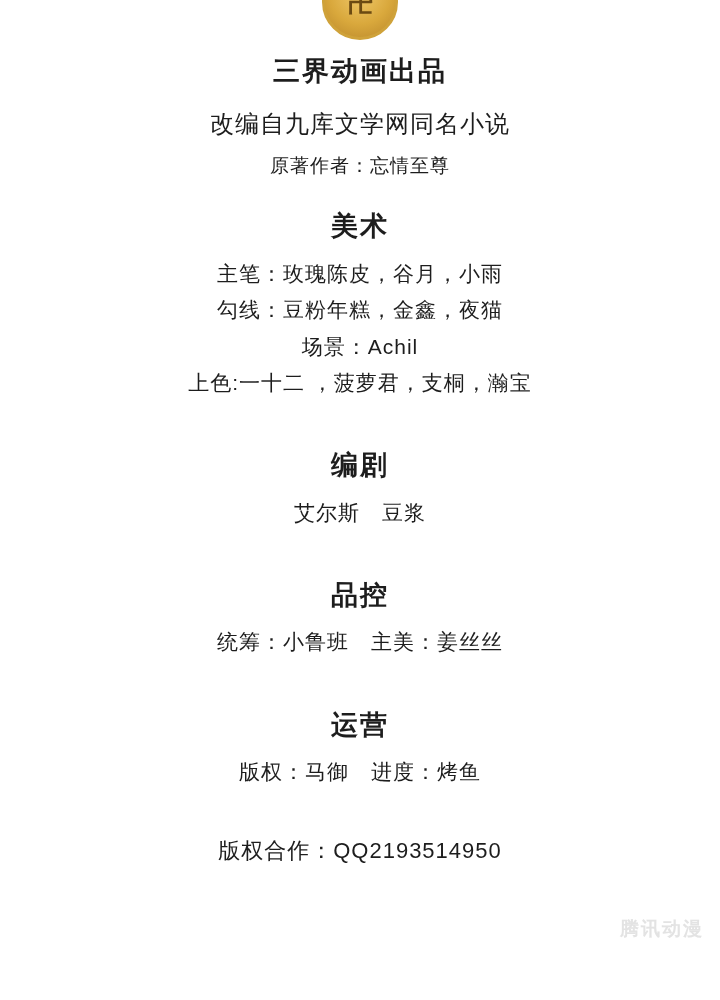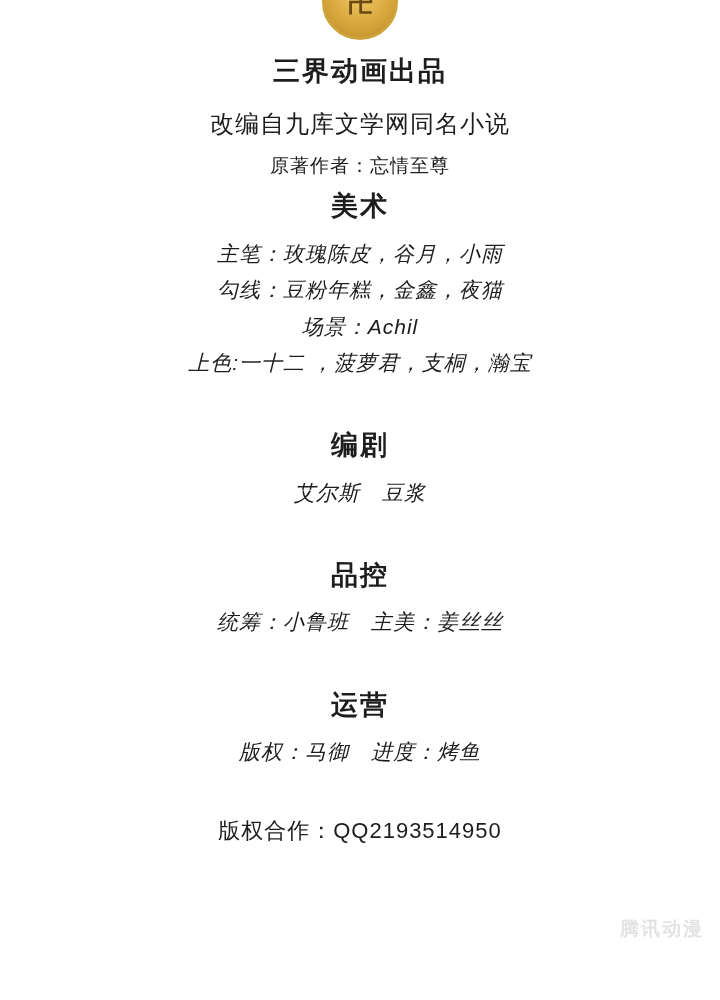--- a/index.html
+++ b/index.html
@@ -75,35 +75,34 @@
 
   .subtitle {
     font-size: 24px;
     letter-spacing: 1px;
     margin-bottom: 10px;
   }
 
   .author {
     font-size: 19px;
     letter-spacing: 1px;
-    margin-bottom: 8px;
+    margin-bottom: 28px;
   }
 
   .section-head {
     font-size: 27px;
     font-weight: bold;
     letter-spacing: 2px;
     margin-bottom: 12px;
   }
 
   .section-line {
     font-size: 21px;
     letter-spacing: 1px;
     margin-bottom: 6px;
-    font-style: italic;
   }
 
   .gap-lg { height: 42px; }
 
   .contact {
     font-size: 22px;
     letter-spacing: 1px;
   }
 
   

